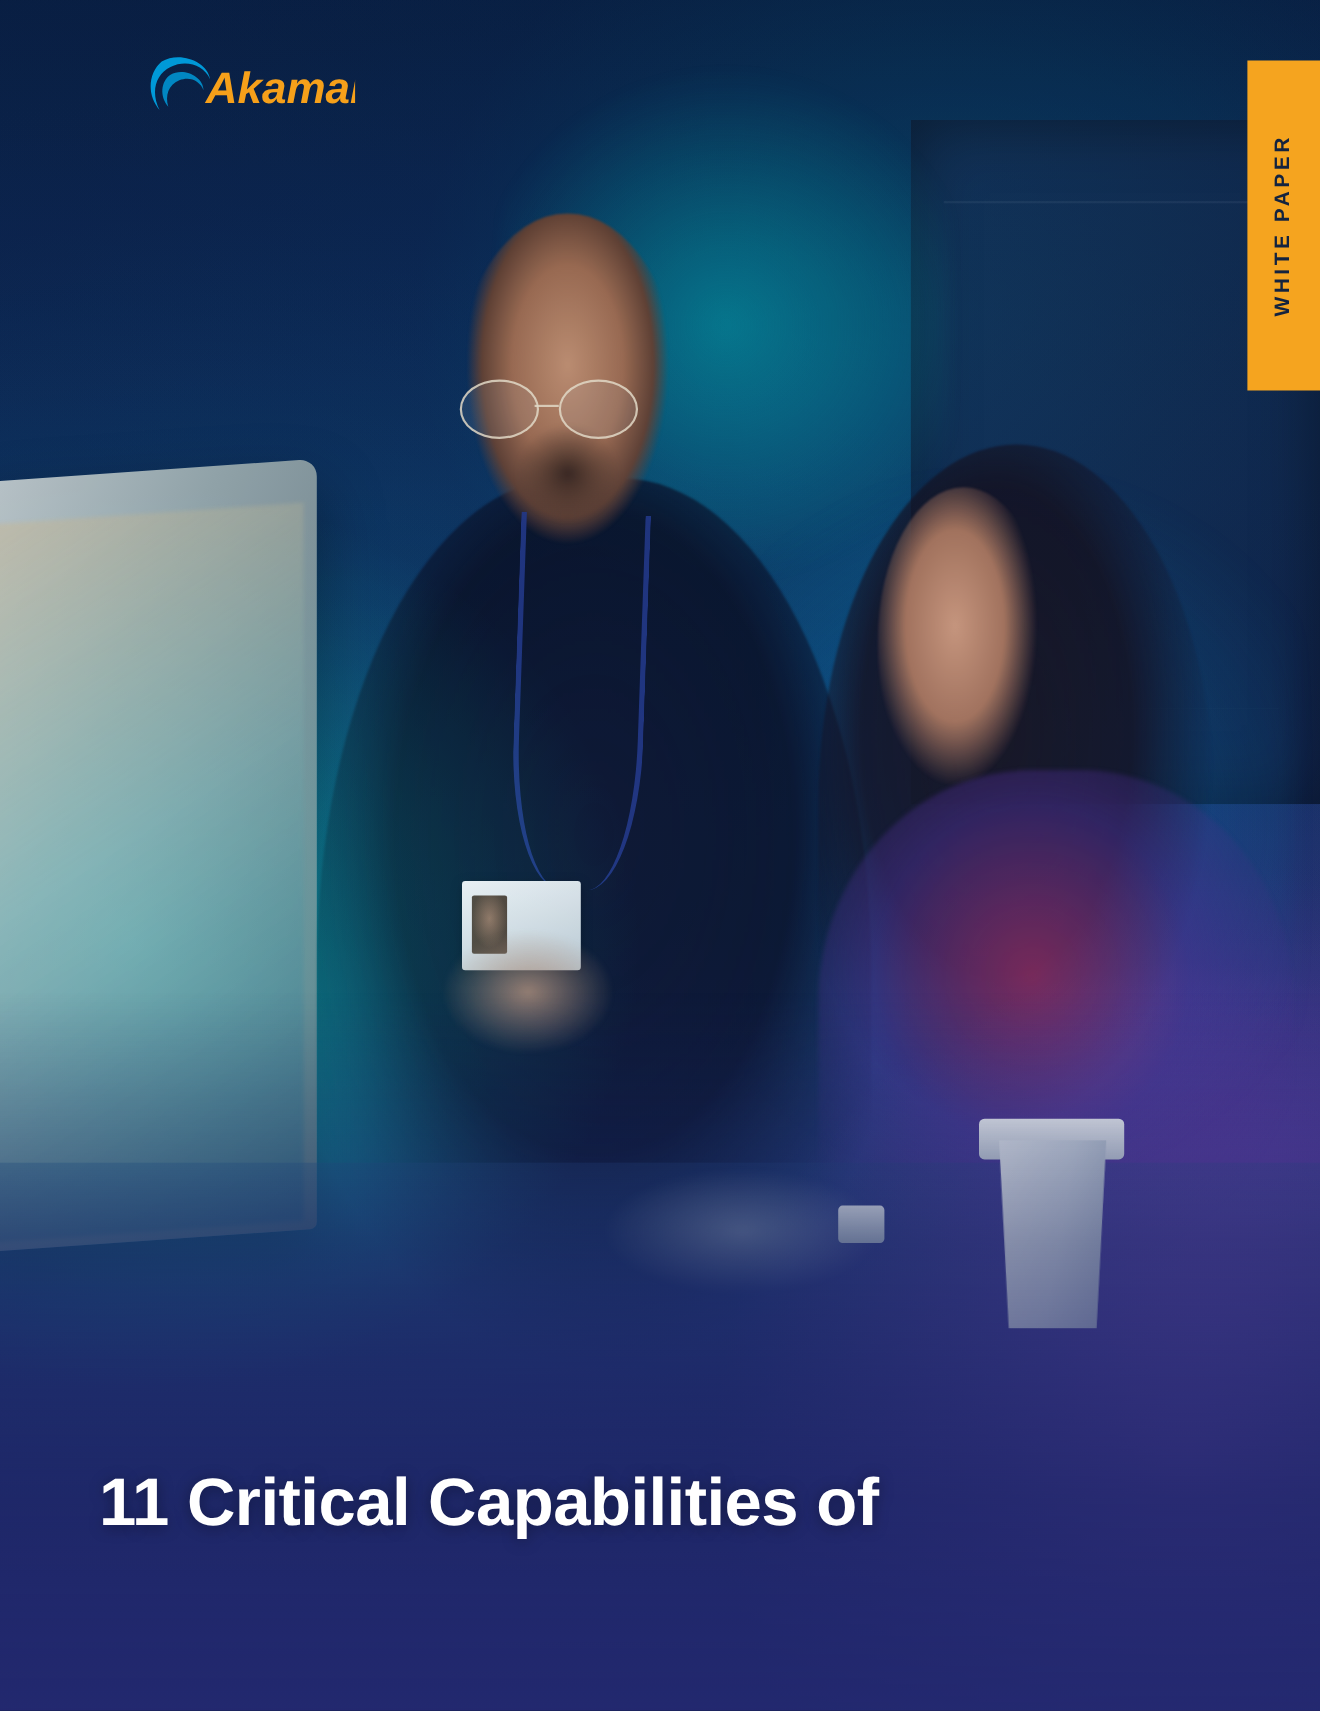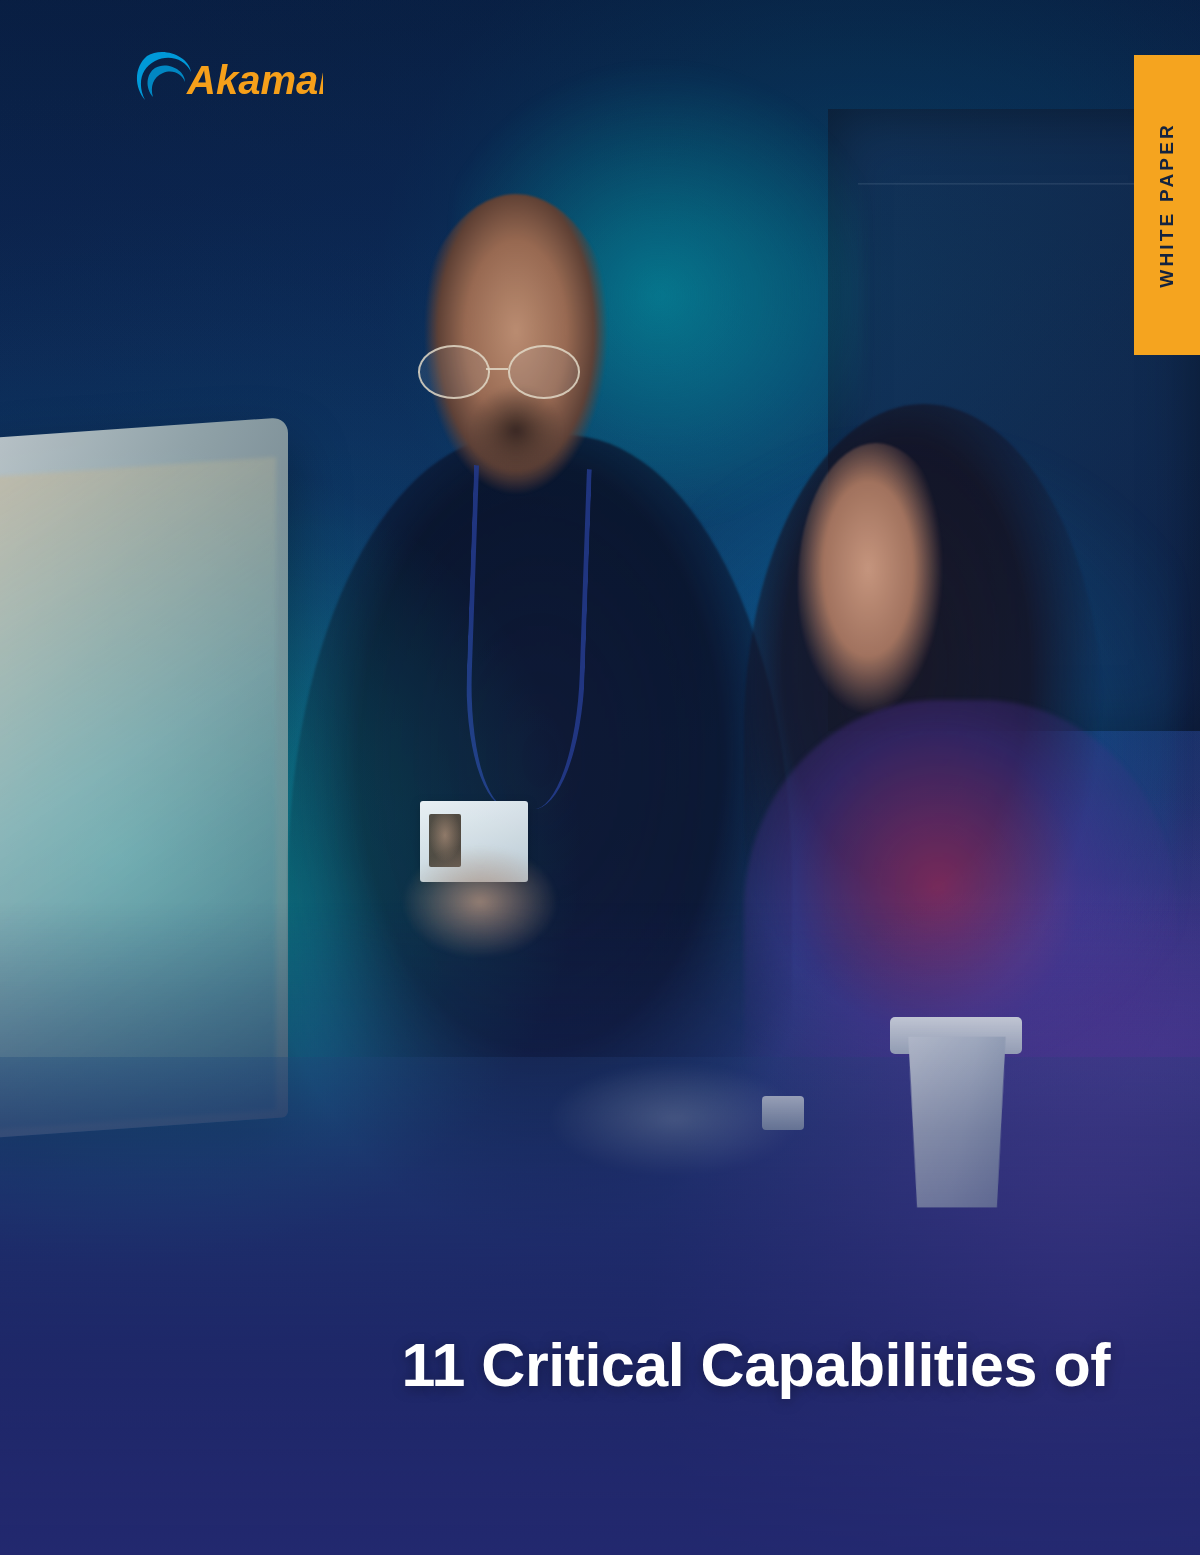--- a/index.html
+++ b/index.html
@@ -256,21 +256,21 @@
     color: #13233f;
     font-family: "Liberation Sans", sans-serif;
   }
 
   
   .title-block {
     position: absolute;
     left: 0;
     right: 0;
     bottom: 150px;
-    text-align: right;
+    text-align: left;
     padding: 0 90px;
     box-sizing: border-box;
   }
   .title {
     color: #ffffff;
     font-size: 61px;
     line-height: 1.30;
     font-weight: bold;
     letter-spacing: -0.5px;
     margin: 0;

